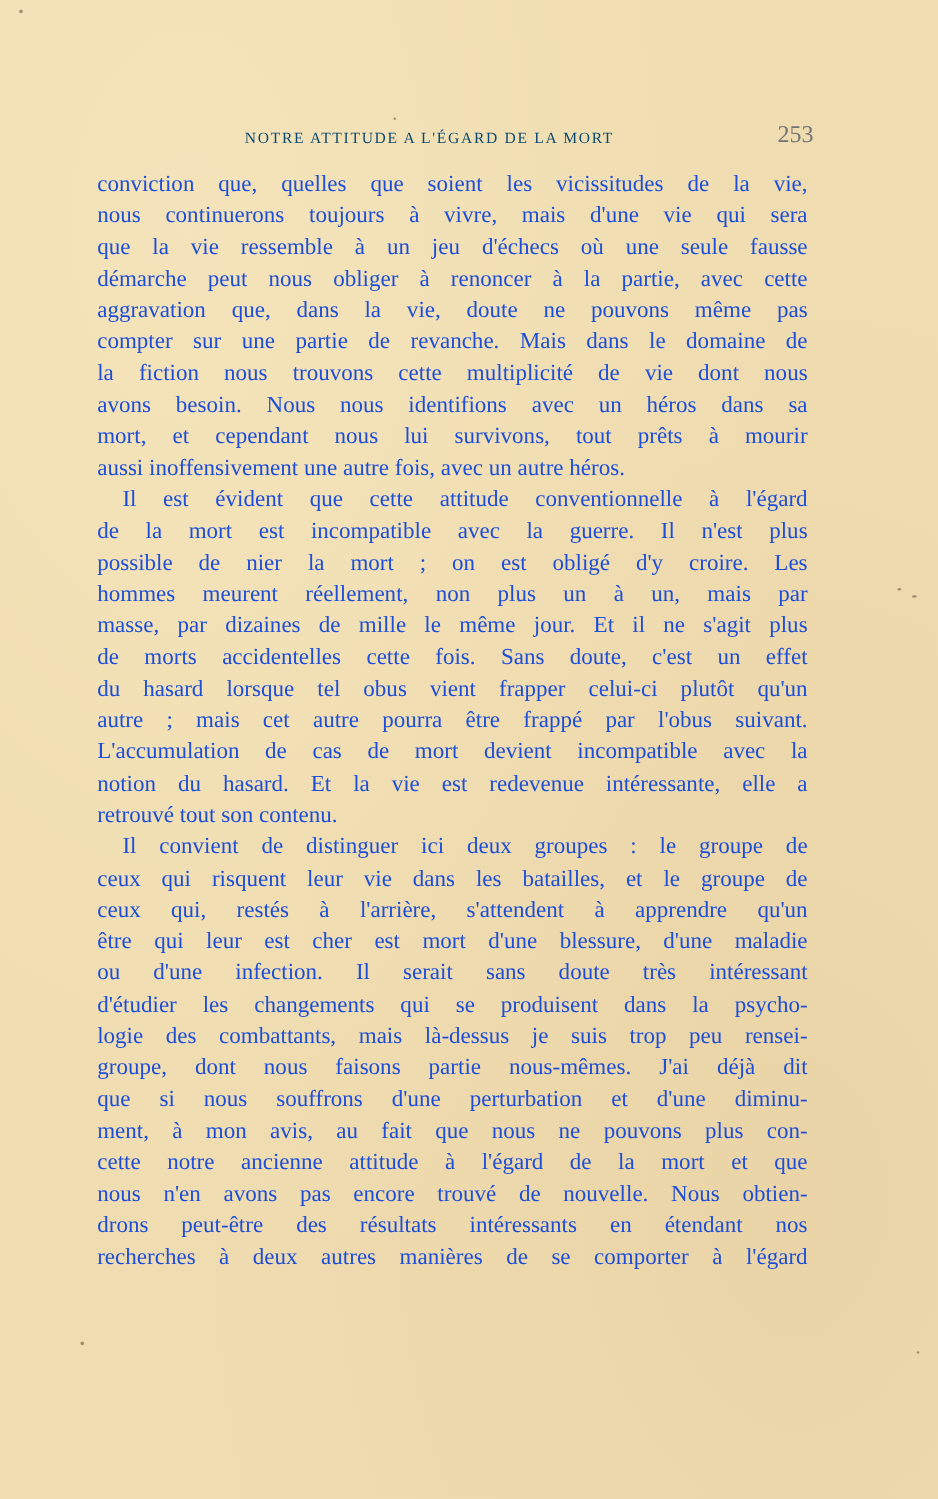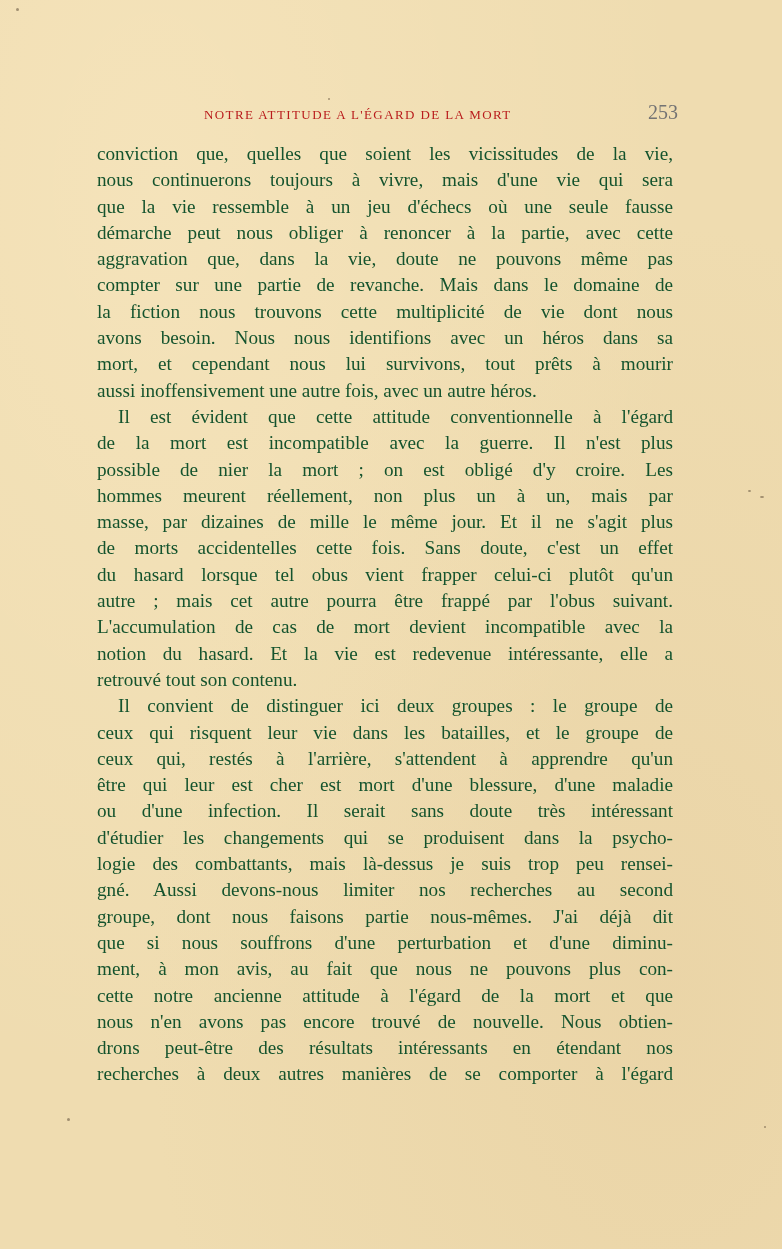--- a/index.html
+++ b/index.html
@@ -30,21 +30,21 @@
       width: 480px;
       height: 24px;
     }
     .running-title {
       position: absolute;
       left: 4px;
       top: 6px;
       font-family: "Liberation Serif", serif;
       font-size: 13px;
       letter-spacing: 1.4px;
-      color: #b91c1c;
+      color: #0c4a6e;
       white-space: nowrap;
     }
     .page-number {
       position: absolute;
       right: 2px;
       top: 0;
       font-family: "Liberation Serif", serif;
       font-size: 20px;
       color: #737373;
     }
@@ -56,22 +56,21 @@
     }
     .line {
       display: block;
       height: 26.3px;
       line-height: 26.3px;
       font-family: "Liberation Serif", serif;
       font-size: 19.2px;
       white-space: nowrap;
       text-align: justify;
       text-align-last: justify;
-      color: #14532d;
-      margin-left: 16px;
+      color: #1d4ed8;
     }
     .line.indent {
       padding-left: 21px;
     }
     .line.last {
       text-align-last: left;
     }
     .speck {
       position: absolute;
       background: #6b5a45;
@@ -110,21 +109,20 @@
       <span class="line">L'accumulation de cas de mort devient incompatible avec la</span>
       <span class="line">notion du hasard. Et la vie est redevenue intéressante, elle a</span>
       <span class="line last">retrouvé tout son contenu.</span>
       <span class="line indent">Il convient de distinguer ici deux groupes : le groupe de</span>
       <span class="line">ceux qui risquent leur vie dans les batailles, et le groupe de</span>
       <span class="line">ceux qui, restés à l'arrière, s'attendent à apprendre qu'un</span>
       <span class="line">être qui leur est cher est mort d'une blessure, d'une maladie</span>
       <span class="line">ou d'une infection. Il serait sans doute très intéressant</span>
       <span class="line">d'étudier les changements qui se produisent dans la psycho-</span>
       <span class="line">logie des combattants, mais là-dessus je suis trop peu rensei-</span>
-      <span class="line">gné. Aussi devons-nous limiter nos recherches au second</span>
       <span class="line">groupe, dont nous faisons partie nous-mêmes. J'ai déjà dit</span>
       <span class="line">que si nous souffrons d'une perturbation et d'une diminu-</span>
       <span class="line">ment, à mon avis, au fait que nous ne pouvons plus con-</span>
       <span class="line">cette notre ancienne attitude à l'égard de la mort et que</span>
       <span class="line">nous n'en avons pas encore trouvé de nouvelle. Nous obtien-</span>
       <span class="line">drons peut-être des résultats intéressants en étendant nos</span>
       <span class="line">recherches à deux autres manières de se comporter à l'égard</span>
     </div>
 
   <span class="speck" style="left:16px;top:8px;width:3px;height:3px;"></span>

